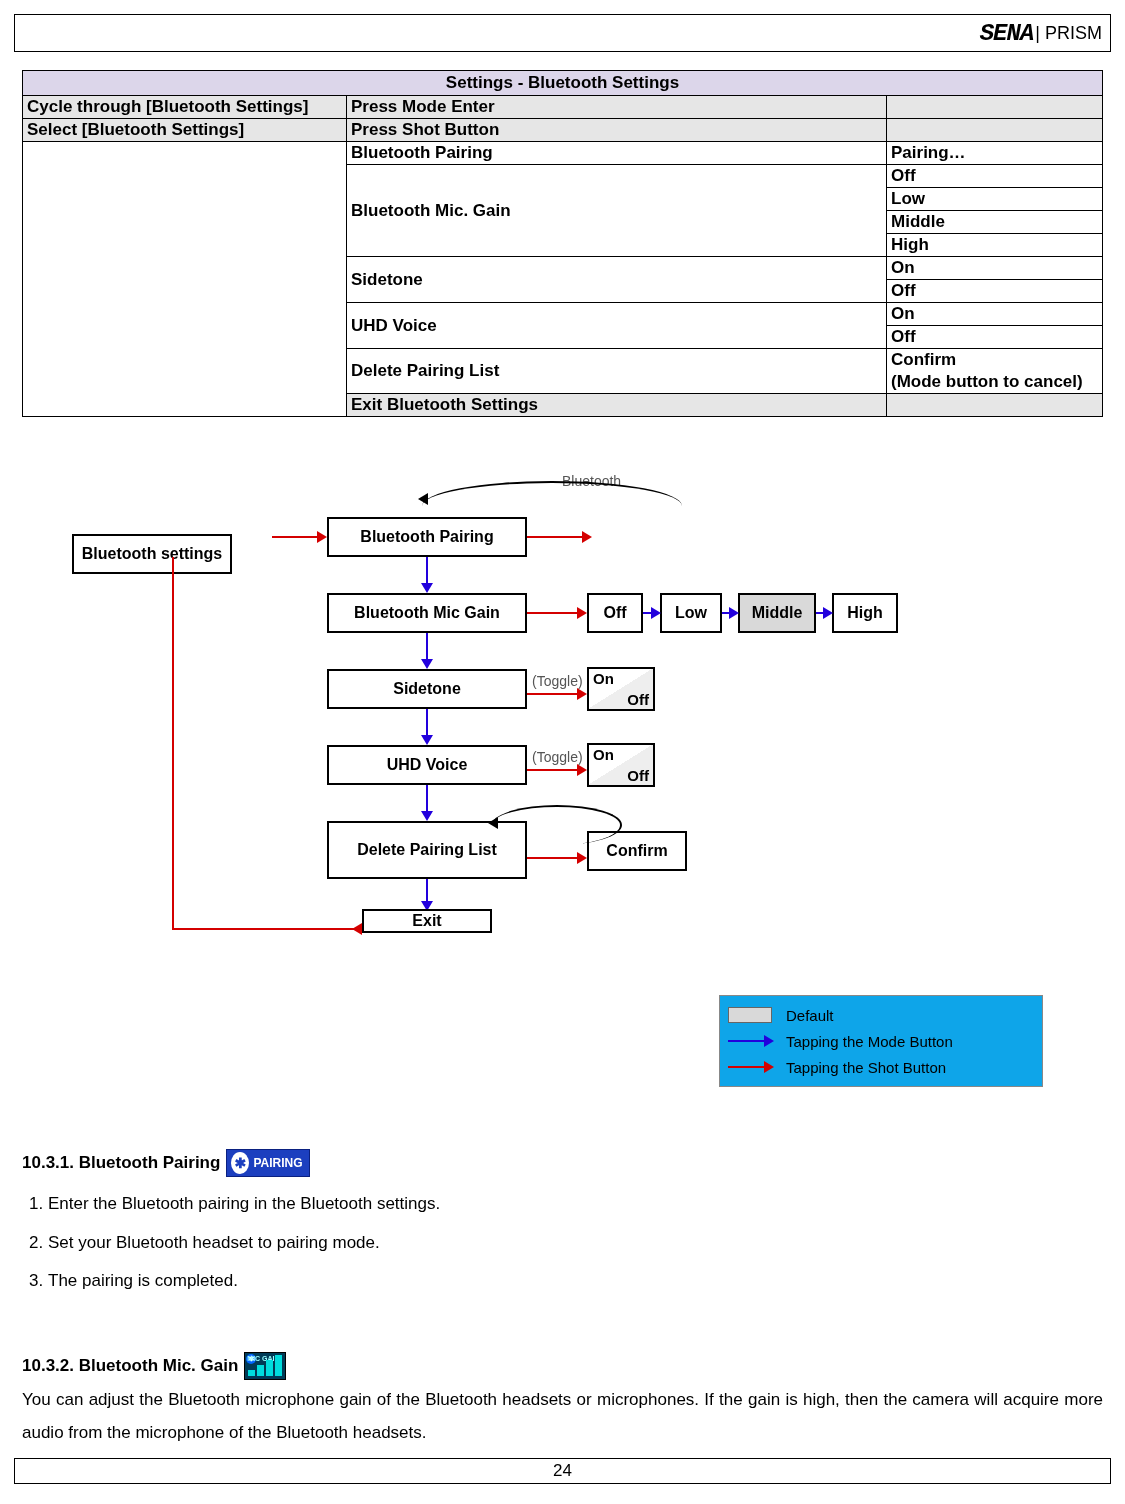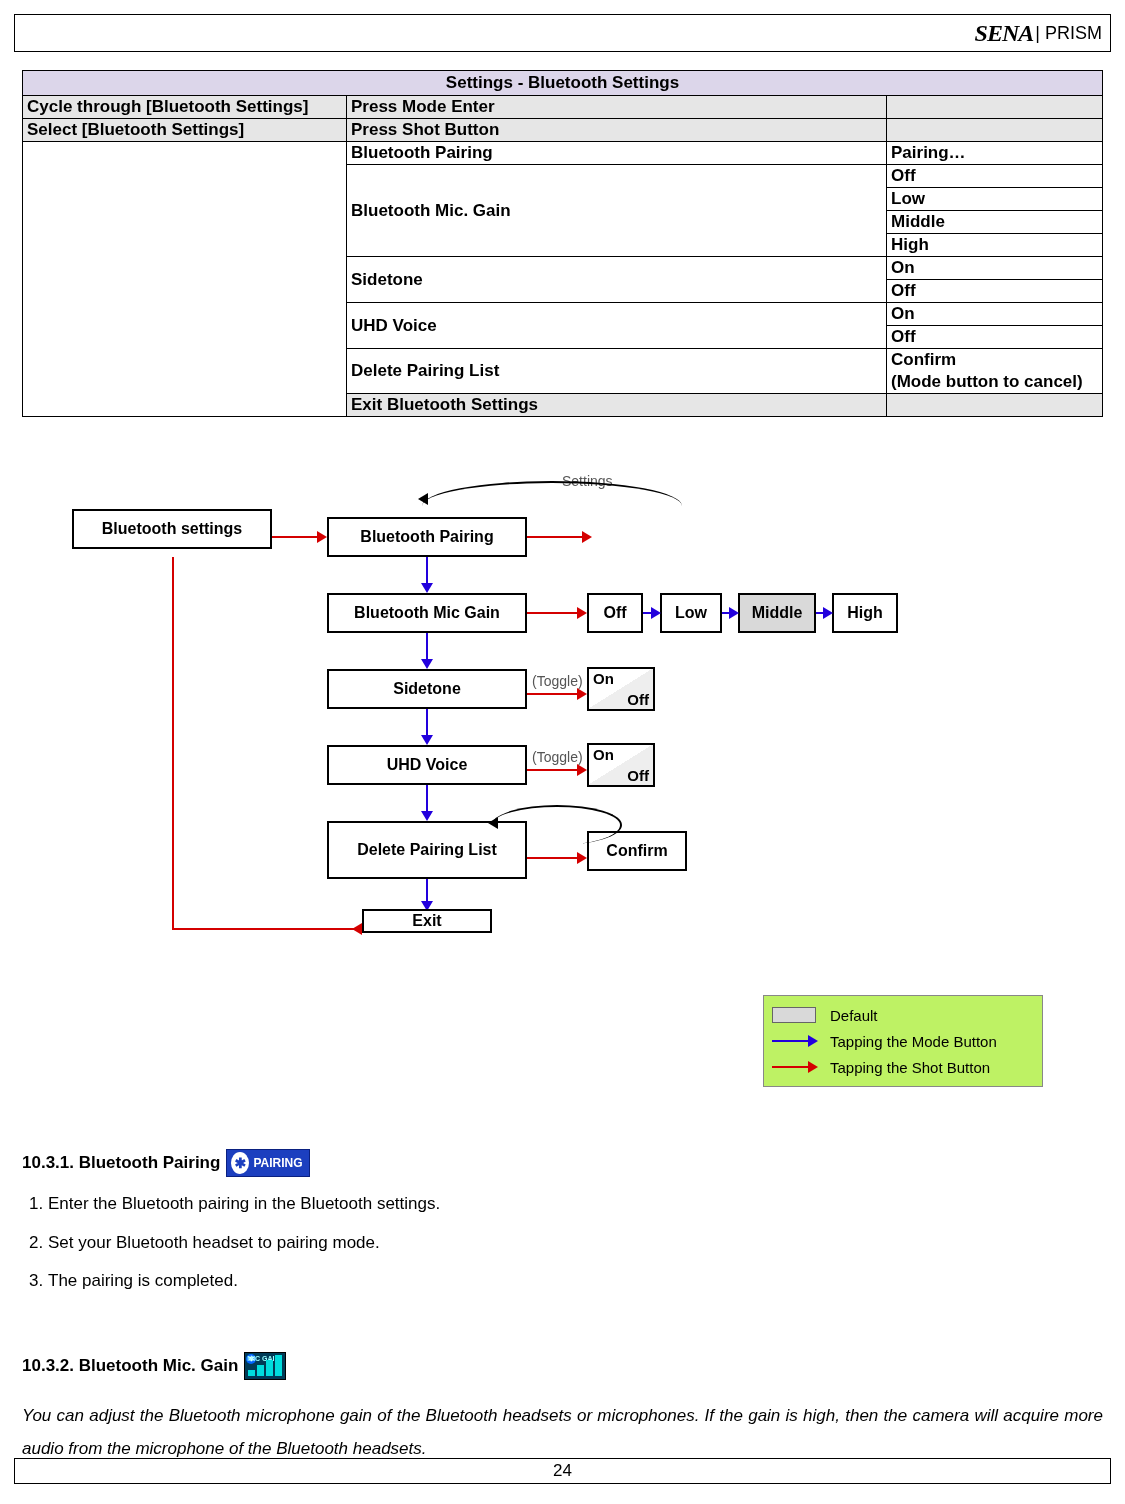--- a/index.html
+++ b/index.html
@@ -19,21 +19,21 @@
     align-items: center;
     justify-content: flex-end;
     margin: 14px 14px 0 14px;
     padding-right: 8px;
   }
   .sena-logo {
     font-style: italic;
     font-weight: 900;
     font-size: 24px;
     letter-spacing: -1px;
-    font-family: Liberation Serif, serif;
+    font-family: Liberation Mono, monospace;
   }
   .prism { font-size: 18px; margin-left: 2px; }
   .content-area { padding: 18px 22px 0 22px; }
   table.settings {
     border-collapse: collapse;
     width: 100%;
     font-size: 17px;
   }
   table.settings th {
     background: #dcd6ea;
@@ -93,24 +93,24 @@
   .arrowhead.right.red  { border-width:6px 0 6px 10px; border-color: transparent transparent transparent #d40000;}
   .arrowhead.down.blue  { border-width:10px 6px 0 6px; border-color:#2200dd transparent transparent transparent;}
   .arrowhead.left.blk   { border-width:6px 10px 6px 0; border-color: transparent #000 transparent transparent;}
   .arrowhead.left.red   { border-width:6px 10px 6px 0; border-color: transparent #d40000 transparent transparent;}
 
   .legend {
     position:absolute;
     border:1px solid #888;
     right: 60px;
     bottom: 10px;
-    width: 280px;
+    width: 324px;
     padding: 6px 8px;
     font-size: 15px;
-    background:#bef264;
+    background:#0ea5e9;
   }
   .legend-row { display:flex; align-items:center; height:26px; }
   .swatch { width:44px; height:16px; background:#d9d9d9; border:1px solid #666; margin-right:14px;}
   .arrow-swatch { width:44px; height:2px; position:relative; margin-right:14px;}
   .arrow-swatch::after{
     content:''; position:absolute; right:-2px; top:-5px; width:0;height:0;
     border-style:solid; border-width:6px 0 6px 10px;
   }
   .arrow-swatch.blue { background:#2200dd;}
   .arrow-swatch.blue::after{ border-color: transparent transparent transparent #2200dd;}
@@ -136,21 +136,21 @@
   .mic-badge .bar{position:absolute;bottom:3px;background:#0dd;}
   .mic-badge .b1{left:3px;width:7px;height:6px;}
   .mic-badge .b2{left:12px;width:7px;height:11px;}
   .mic-badge .b3{left:21px;width:7px;height:16px;}
   .mic-badge .b4{left:30px;width:7px;height:21px;}
   .mic-badge .lbl{position:absolute;top:-1px;left:2px;color:#9ff;font-size:7px;font-weight:bold;}
   .mic-badge .bt{position:absolute;top:1px;left:1px;width:10px;height:10px;border-radius:50%;background:#06f;color:#fff;font-size:7px;text-align:center;line-height:10px;}
 
   ol.steps { margin:6px 0 0 4px; padding-left:22px; }
   ol.steps li { padding:3px 0; }
-  p.body { margin: 18px 0; text-align: justify; font-style: italic; }
+  p.body { margin: 2px 0; text-align: justify; }
 
   .footer {
     position:absolute; left:14px; right:14px; bottom:20px;
     border:1px solid #000; text-align:center; font-size:17px; padding:2px 0;
   }
   .curve { position:absolute; border:2px solid #000; border-radius:50%; background:transparent;}
 </style>
 </head>
 <body>
 
@@ -217,30 +217,30 @@
         </tr>
   <tr>
           <td class="grey">Exit Bluetooth Settings</td>
       <td class="grey"></td>
         </tr>
 </tbody>
     </table>
 
 <div class="diagram-wrap">
 
-  <div class="dbox" style="left:50px; top:32px; width:200px; height:40px;">Bluetooth settings</div>
+  <div class="dbox" style="left:50px; top:57px; width:160px; height:40px;">Bluetooth settings</div>
   <div class="dbox" style="left:305px; top:40px; width:200px; height:40px;">Bluetooth Pairing</div>
 
   <div class="arrow-line red" style="left:250px; top:59px; width:45px; height:2px;"></div>
   <div class="arrowhead right red" style="left:295px; top:54px;"></div>
 
   <div class="arrow-line red" style="left:505px; top:59px; width:55px; height:2px;"></div>
   <div class="arrowhead right red" style="left:560px; top:54px;"></div>
 
-  <div class="small-label" style="left:540px; top:-4px;">Settings</div>
+  <div class="small-label" style="left:540px; top:-4px;">Bluetooth</div>
   <div class="curve" style="left:400px; top:4px; width:260px; height:50px; border-bottom:none; border-left:none; border-right:none;"></div>
   <div class="arrowhead left blk" style="left:396px; top:16px;"></div>
 
   <div class="arrow-line blue" style="left:404px; top:80px; width:2px; height:28px;"></div>
   <div class="arrowhead down blue" style="left:399px; top:106px;"></div>
 
   <div class="dbox" style="left:305px; top:116px; width:200px; height:40px;">Bluetooth Mic Gain</div>
   <div class="dbox" style="left:565px; top:116px; width:56px; height:40px;">Off</div>
   <div class="dbox" style="left:638px; top:116px; width:62px; height:40px;">Low</div>
   <div class="dbox middle-grey" style="left:716px; top:116px; width:78px; height:40px;">Middle</div>

